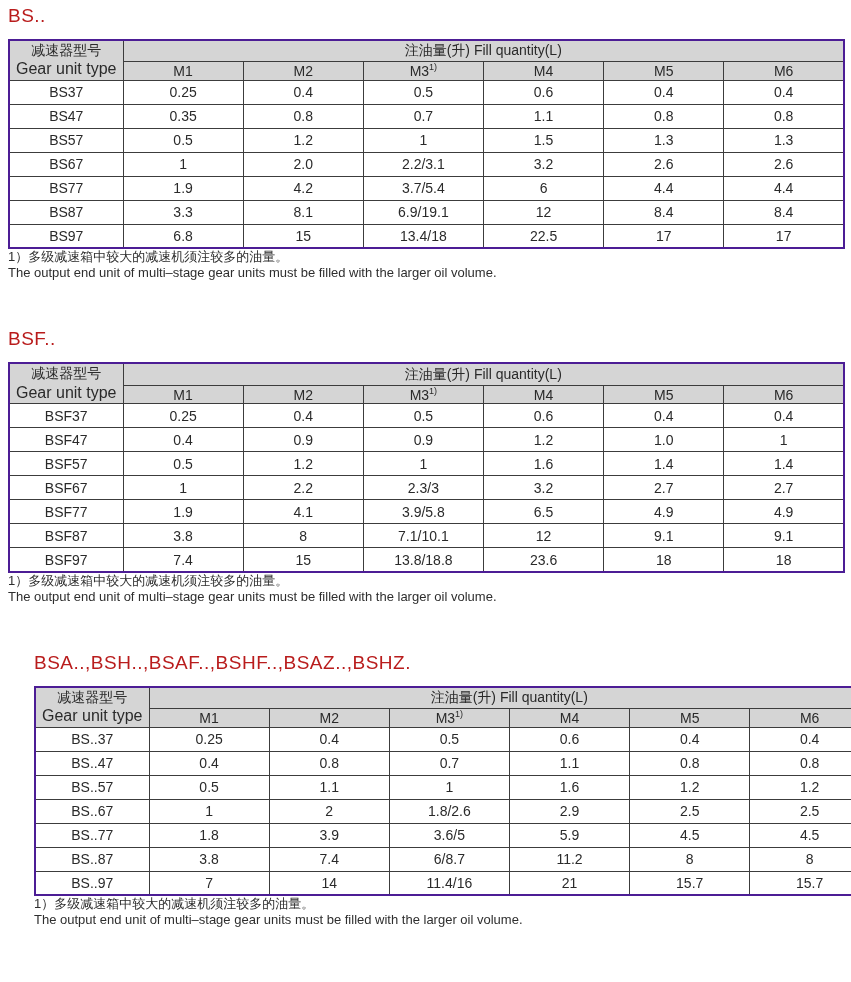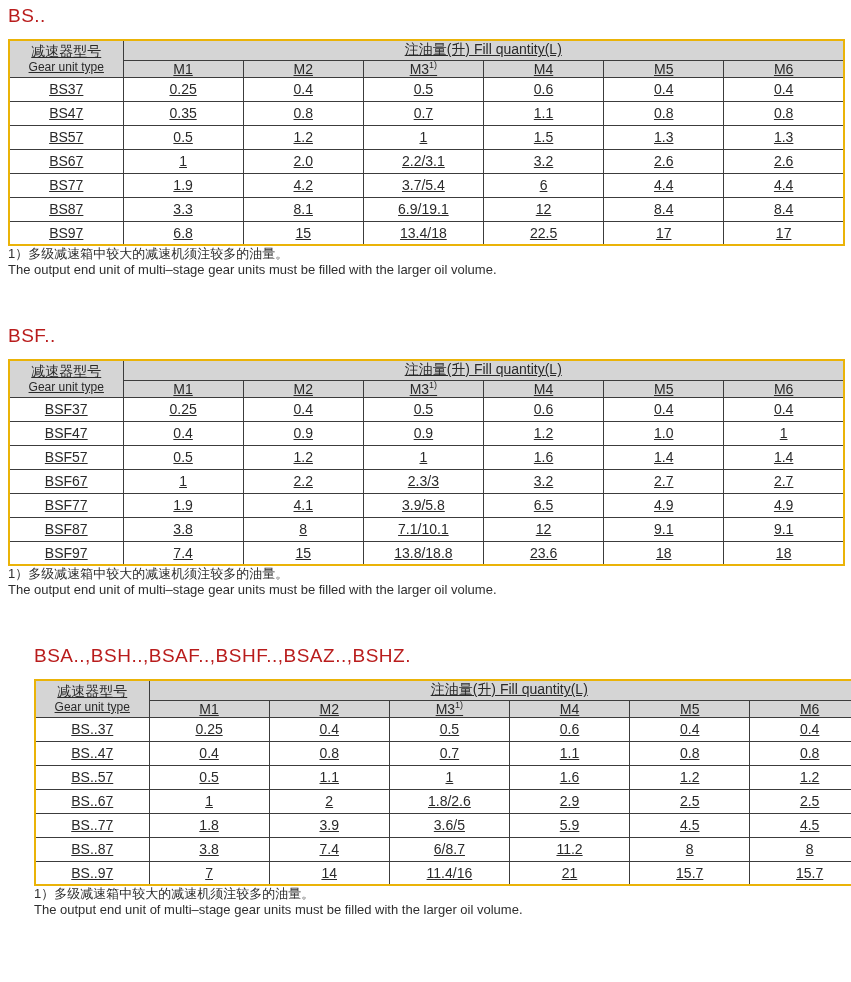--- a/index.html
+++ b/index.html
@@ -18,39 +18,38 @@
     font-size: 19px;
     font-weight: 400;
     color: #b91c1c;
     letter-spacing: 0.5px;
     margin: 0 0 12px 0;
   }
   table.gtable {
     width: 837px;
     border-collapse: collapse;
     table-layout: fixed;
-    border: 2px solid #eab308;
-    text-decoration: underline;
+    border: 2px solid #4c1d95;
   }
   .col-type { width: 114px; }
   .gtable th, .gtable td {
     border: 1px solid #3c3c3c;
     text-align: center;
     vertical-align: middle;
     padding: 0;
     font-size: 14px;
     font-weight: 400;
     color: #2a2a2a;
   }
   .gtable thead th { background: #d5d5d5; }
   .fill-th { height: 20px; }
   .m-th { height: 16px; margin-top: 33px; }
   .type-th { line-height: 1.3; }
   .type-th .cn { font-size: 14px; }
-  .type-th .en { font-size: 12px; }
+  .type-th .en { font-size: 16px; }
   .gtable tbody td { height: 24px; background: #ffffff; }
   .m-sup { font-size: 9px; line-height: 0; }
   .footnote { }
   .footnote p {
     margin: 0;
     font-size: 13px;
     line-height: 16px;
     color: #2e2e2e;
   }
 </style>

